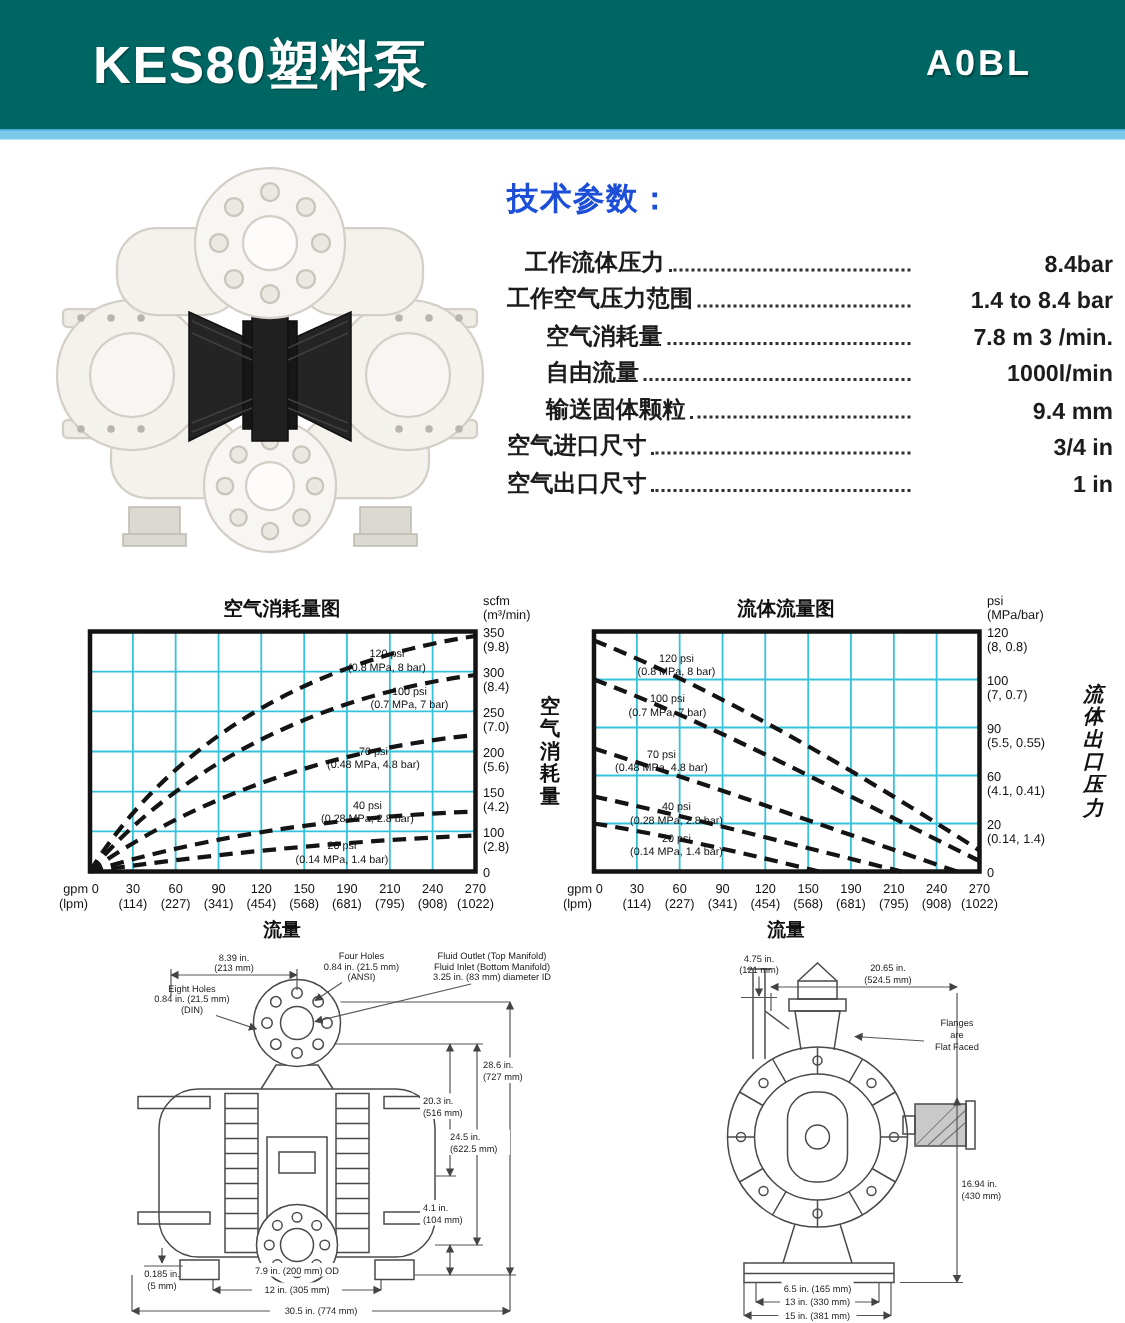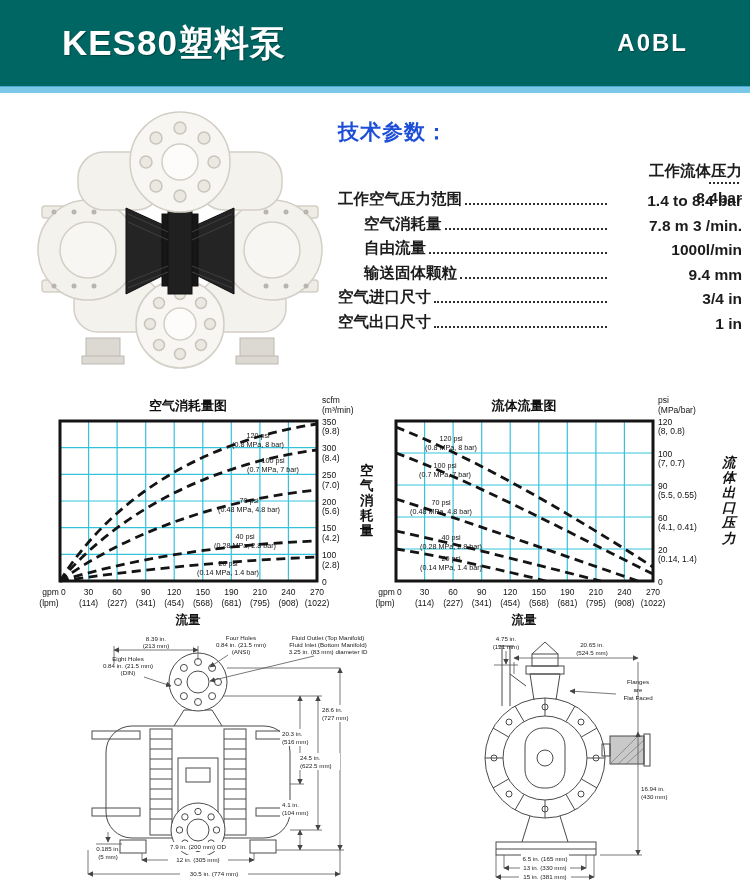--- a/index.html
+++ b/index.html
@@ -18,21 +18,21 @@
                 border-top:1px solid #49a7d4;}
 
   
   .photo-wrap{position:absolute;left:30px;top:110px;width:300px;height:262px;}
 
   
   .specs{position:absolute;left:338px;top:118px;width:404px;}
   .specs h2{margin:0;font-size:21px;font-weight:bold;color:#1d4ed8;letter-spacing:1px;}
   .spec-rows{margin-top:15px;}
   .spec-row{display:flex;align-items:flex-end;height:24.5px;font-size:15.5px;font-weight:600;}
-  .spec-row:nth-child(1){padding-left:12px;flex-direction:column;}
+  .spec-row:nth-child(1){padding-left:12px;}
   .spec-row:nth-child(3),.spec-row:nth-child(4),.spec-row:nth-child(5){padding-left:26px;}
   .spec-label{white-space:nowrap;}
   .leader{flex:1;border-bottom:2px dotted #2f2f2f;margin:0 3px 5px 3px;min-width:30px;}
   .spec-value{white-space:nowrap;width:132px;text-align:right;}
 
   
   .chart-wrap{position:absolute;top:393px;height:240px;}
   #chart1{left:30px;width:345px;}
   #chart2{left:376px;width:370px;}
   .chart-svg{position:absolute;left:0;top:0;}

